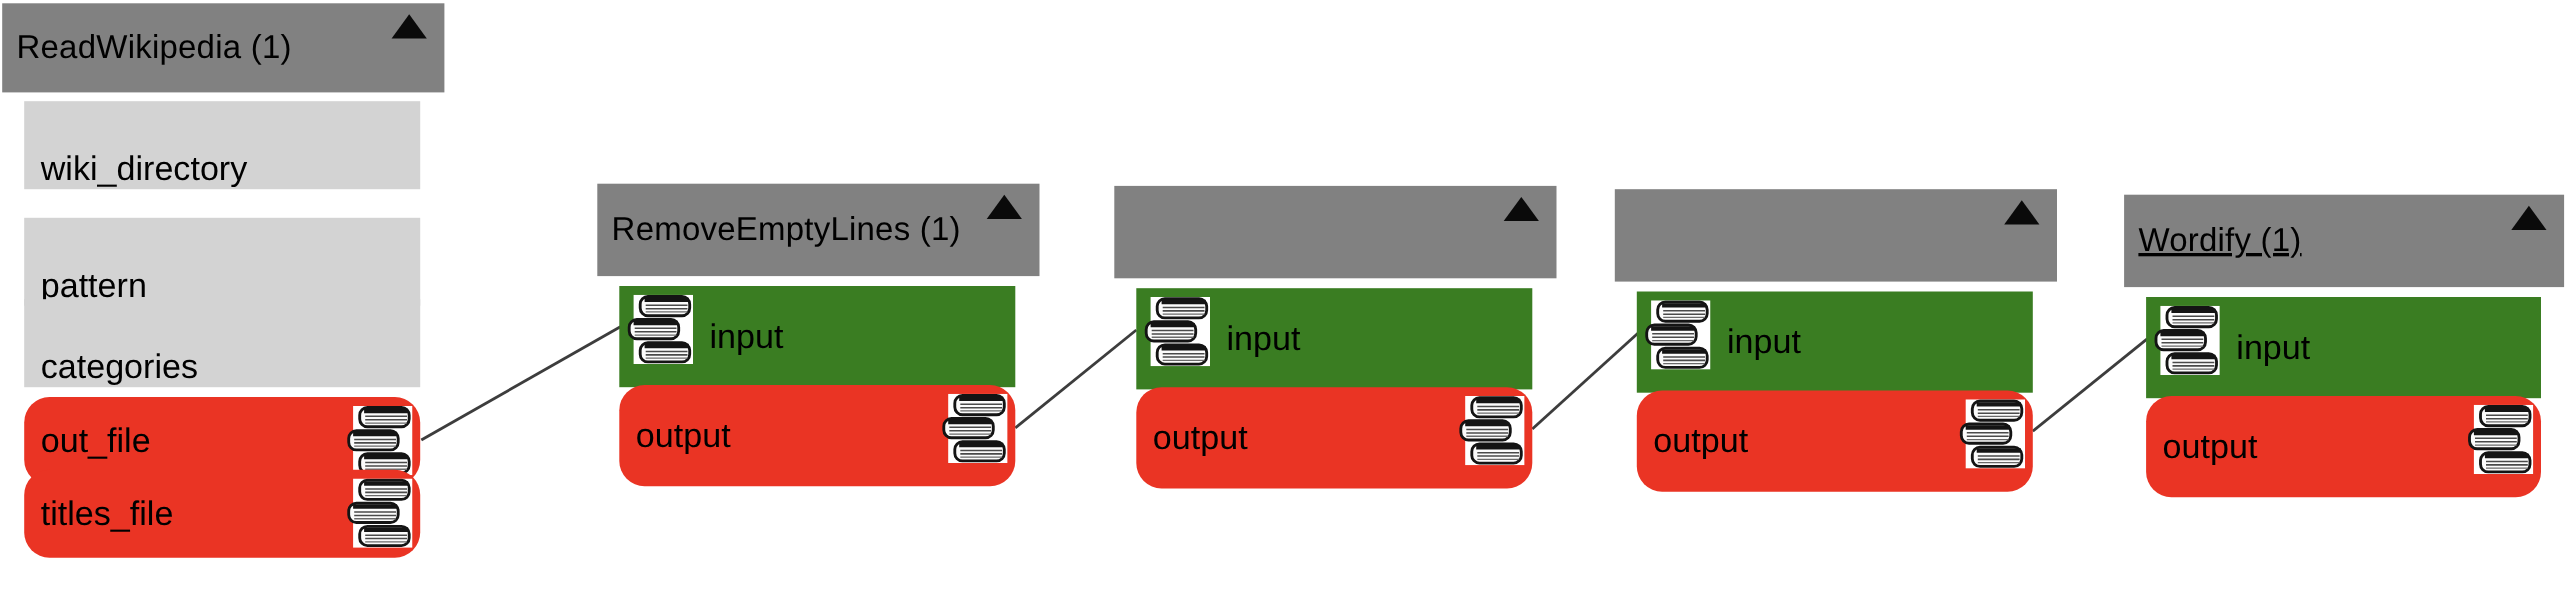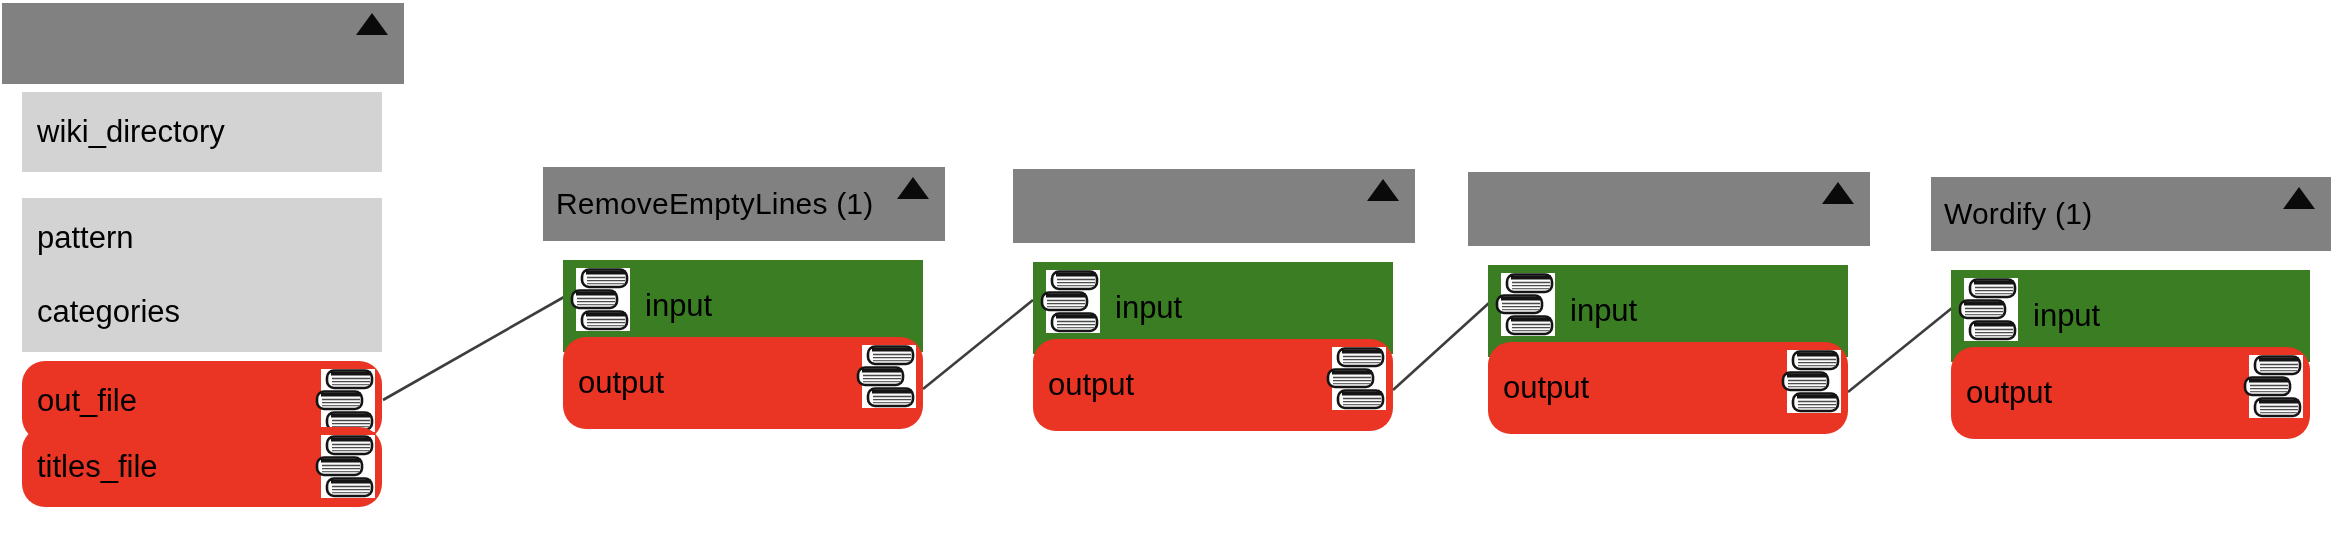--- a/index.html
+++ b/index.html
@@ -6,57 +6,57 @@
   body{
     width:2338px;height:540px;position:relative;overflow:hidden;
     background:#ffffff;
     font-family:"Liberation Sans", sans-serif;
     color:#000;
   }
   #canvas{position:absolute;left:0;top:0;width:2338px;height:540px;}
   #wires{position:absolute;left:0;top:0;z-index:0;}
   .node{position:absolute;z-index:1;}
   .hdr{
-    position:absolute;left:0;top:0;height:74px;
+    position:absolute;left:0;top:0;height:84px;
     background:var(--header,#818181);
     display:flex;align-items:center;
     padding-left:13px;box-sizing:border-box;
     font-size:30px;letter-spacing:0.2px;
   }
   .tri{
     position:absolute;right:16px;top:10px;width:0;height:0;
     border-left:16px solid transparent;border-right:16px solid transparent;
     border-bottom:22px solid #0a0a0a;
   }
   .row{
     position:absolute;left:20px;width:360px;height:92px;
     display:flex;align-items:center;box-sizing:border-box;
     font-size:31px;
   }
-  .row.param{background:var(--param,#d3d3d3);padding-left:15px;}
+  .row.param{background:var(--param,#d3d3d3);padding-left:15px;align-items:flex-end;}
   .row.outp{background:var(--outp,#ea3424);padding-left:15px;border-radius:23px;}
   .row.inp{background:var(--inp,#3a7d22);}
   .row.inp .lbl{margin-left:82px;}
   .books{position:absolute;top:8px;width:62px;height:63px;}
   .books.at-left{left:5px;}
   .books.at-right{right:7px;}
 
   
   .n1{left:2px;top:3px;}
   .n1 .hdr{width:402px;height:81px;}
   .n1 .row{height:80px;}
   .n1 .r0{top:89px}.n1 .r1{top:195px}.n1 .r2{top:269px}.n1 .r3{top:358px}.n1 .r4{top:424px}
   .n2{left:543px;top:167px;}
   .n3{left:1013px;top:169px;}
   .n4{left:1468px;top:172px;}
   .n5{left:1931px;top:177px;}
   .n2 .hdr,.n3 .hdr,.n4 .hdr{width:402px;}
-  .n5 .hdr{width:400px;}
+  .n5 .hdr{width:400px;text-decoration:underline;}
   .n2 .ri,.n3 .ri,.n4 .ri,.n5 .ri{top:93px;}
-  .n2 .ro,.n3 .ro,.n4 .ro,.n5 .ro{top:170px;}
+  .n2 .ro,.n3 .ro,.n4 .ro,.n5 .ro{top:183px;}
   .n5 .row{width:359px;}
 </style>
 </head>
 <body>
 
 <svg width="0" height="0" style="position:absolute" aria-hidden="true">
   <defs>
     <g id="booksym">
       <rect x="8" y="0" width="54" height="63" fill="#ffffff"></rect>
 
@@ -85,20 +85,21 @@
 
   <svg id="wires" width="2338" height="540" viewBox="0 0 2338 540">
       <line x1="383" y1="400" x2="564" y2="297" stroke="#3d3d3d" stroke-width="2.6"></line>
       <line x1="923" y1="389" x2="1033" y2="300" stroke="#3d3d3d" stroke-width="2.6"></line>
       <line x1="1393" y1="390" x2="1489" y2="303" stroke="#3d3d3d" stroke-width="2.6"></line>
       <line x1="1848" y1="392" x2="1952" y2="308" stroke="#3d3d3d" stroke-width="2.6"></line>
     </svg>
 
   <div class="node n1">
     <div class="hdr">
+      <span class="lbl">ReadWikipedia (1)</span>
       <span class="tri"></span>
     </div>
     <div class="row param r0">
       <span class="lbl">wiki_directory</span>
     </div>
     <div class="row param r1">
       <span class="lbl">pattern</span>
     </div>
     <div class="row param r2">
       <span class="lbl">categories</span>

